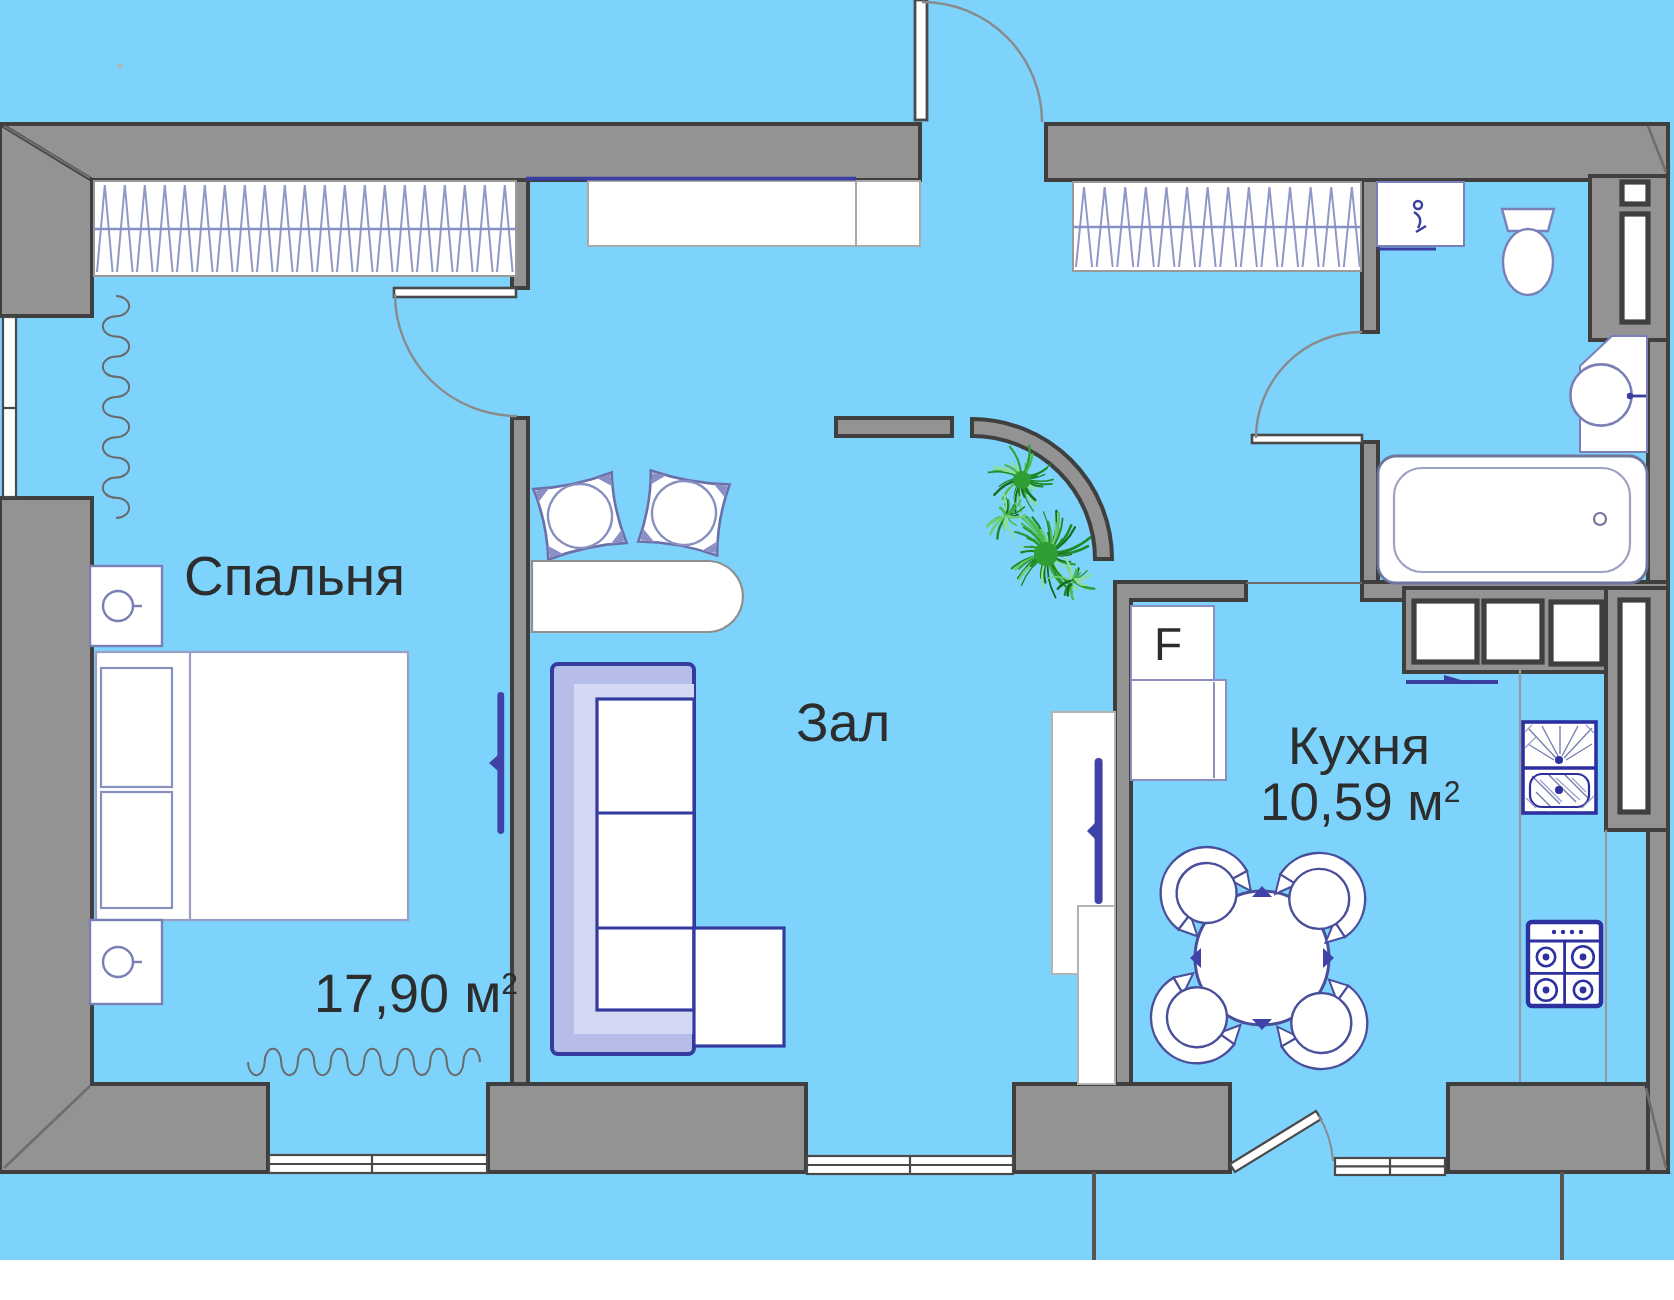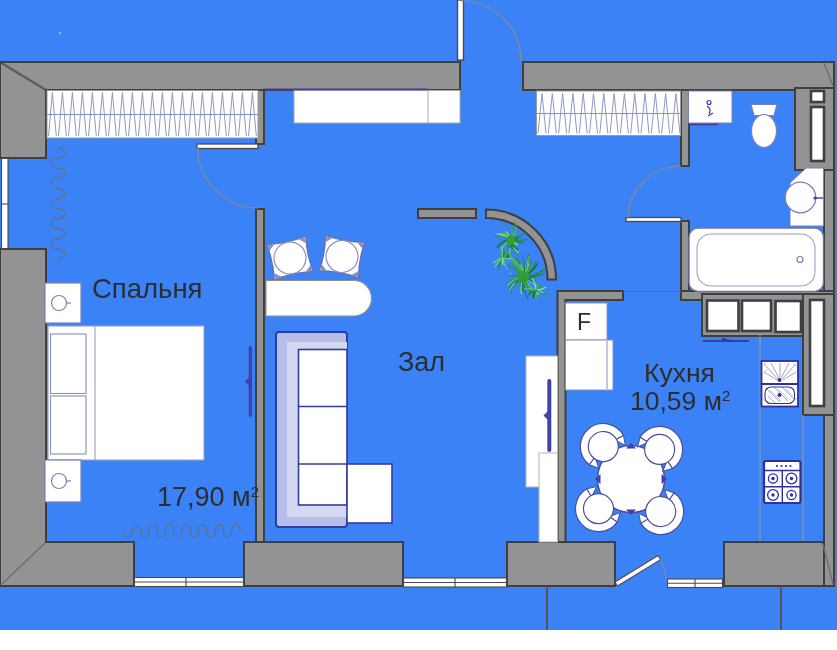--- a/index.html
+++ b/index.html
@@ -1,16 +1,16 @@
 <!DOCTYPE html>
 <html><head>
 <meta charset="utf-8">
 <style>
   html,body{margin:0;padding:0;background:#ffffff;}
-  .wrap{width:837px;height:630px;position:relative;overflow:hidden;background:#3b82f6;}
+  .wrap{width:837px;height:630px;position:relative;overflow:hidden;background:#7dd3fc;}
   svg{display:block;}
   text{font-family:"Liberation Sans", sans-serif;fill:#2d2d2d;}
 </style>
 </head>
 <body>
 <div class="wrap">
 <svg width="837" height="650" viewBox="0 0 837 650">
 
 <rect x="46" y="90" width="210" height="452" fill="none" stroke="none"></rect>
 

